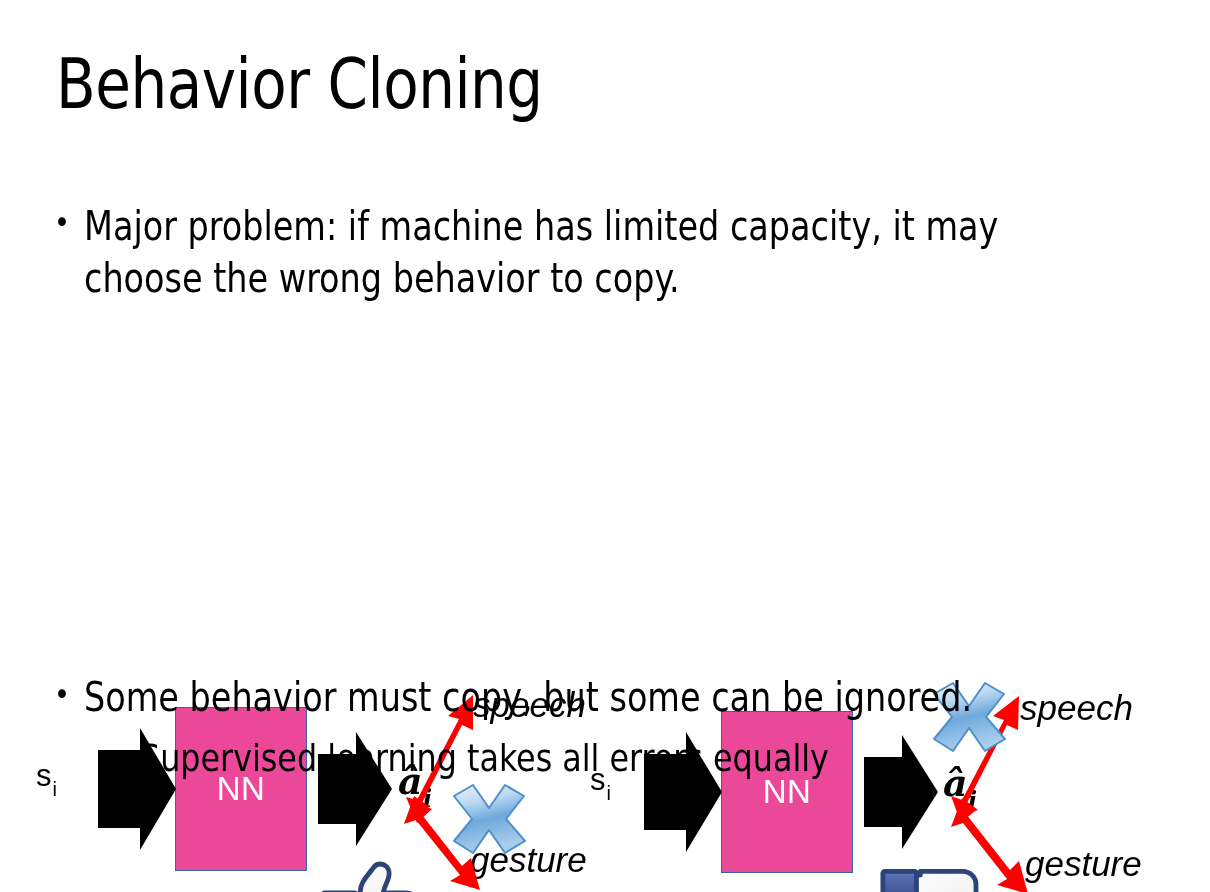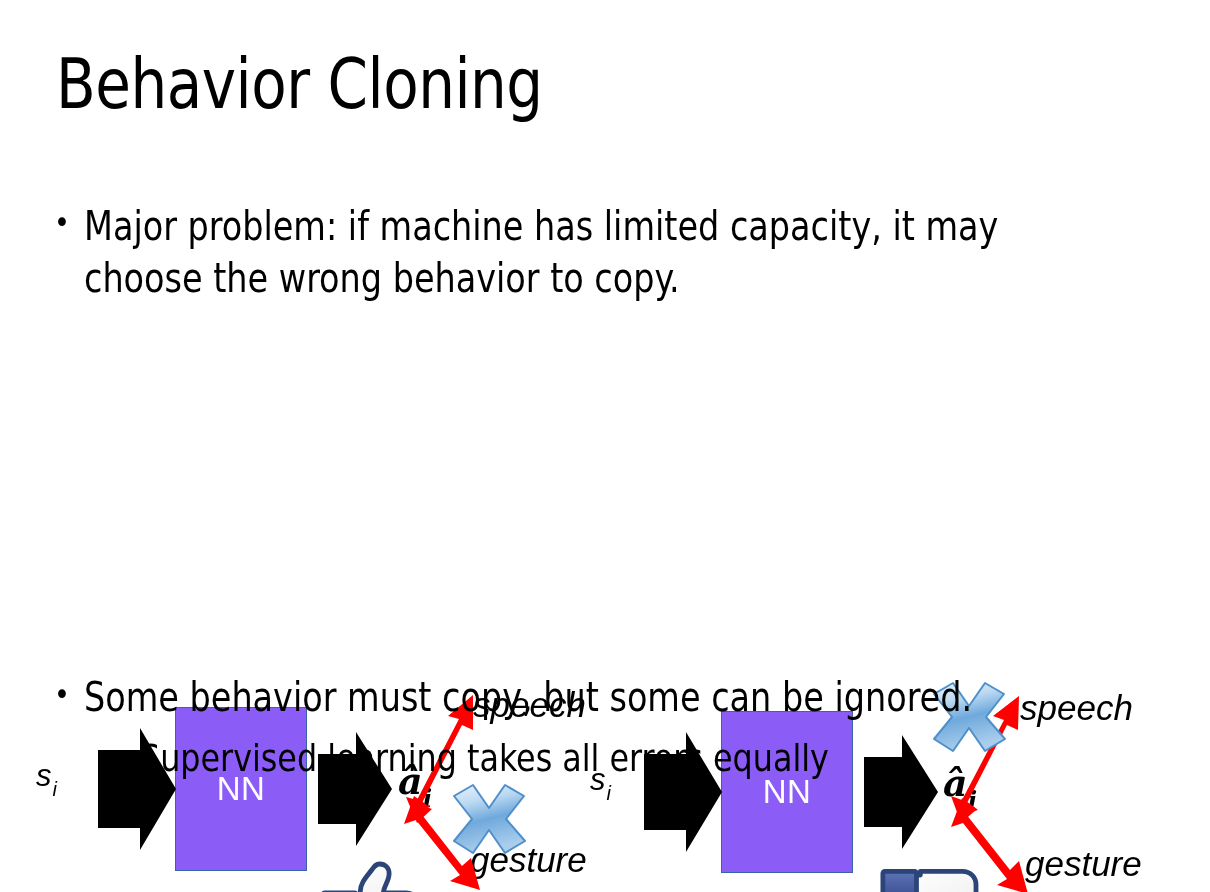--- a/index.html
+++ b/index.html
@@ -113,40 +113,39 @@
   .diagram {
     position: absolute;
     top: 330px;
     height: 300px;
   }
   #diagram-left  { left: 0px;   width: 620px; }
   #diagram-right { left: 570px; width: 640px; }
 
   .nn-box {
     position: absolute;
-    background: #8b5cf6;
+    background: #ec4899;
     border: 1px solid #3A62AC;
     box-sizing: border-box;
     display: flex;
     align-items: center;
     justify-content: center;
     color: #ffffff;
     font-family: "Liberation Sans", sans-serif;
     font-size: 33px;
     font-weight: 400;
     letter-spacing: 0.5px;
   }
 
   .state-label {
     position: absolute;
     font-family: "Liberation Sans", sans-serif;
     font-size: 31px;
     color: #000000;
     white-space: nowrap;
-    font-style: italic;
   }
   .state-label .sub {
     font-size: 20px;
     vertical-align: sub;
     position: relative;
     top: 3px;
     left: 1px;
   }
 
   .action-label {

